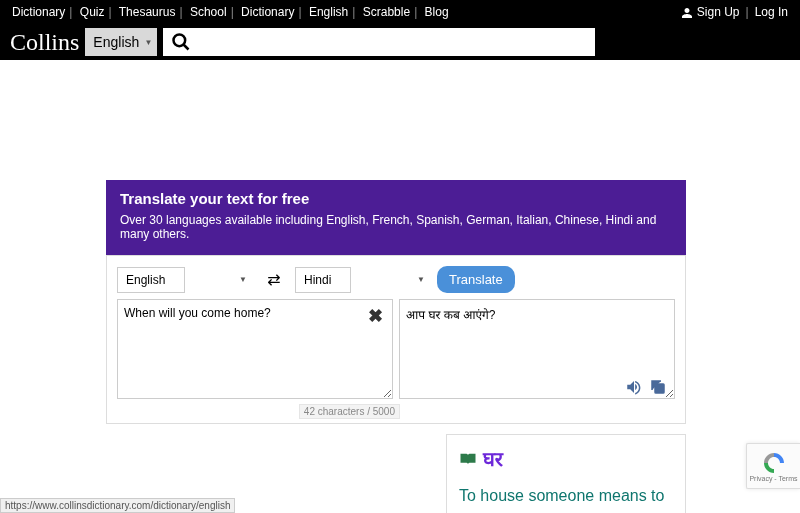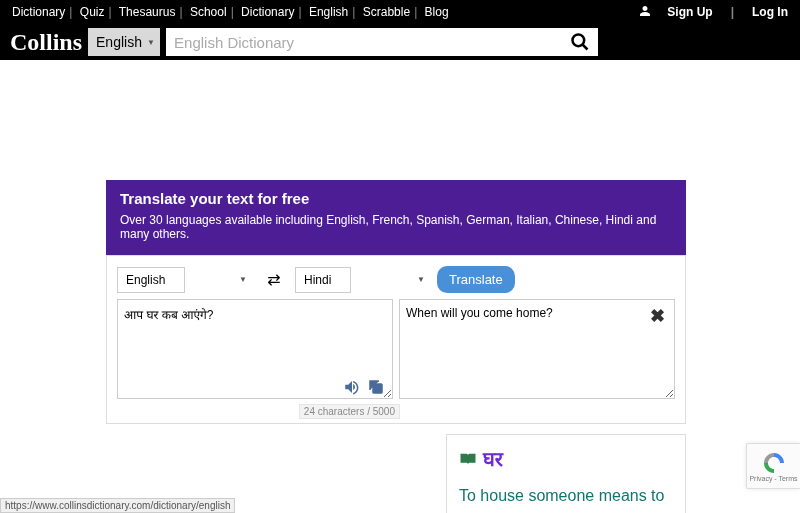--- a/index.html
+++ b/index.html
@@ -1,23 +1,23 @@
 <!DOCTYPE html>
 <html><head>
 <meta charset="utf-8">
 <style>
 * { margin:0; padding:0; box-sizing:border-box; font-family:Arial,sans-serif; }
 body { background:#fff; font-size:13px; }
 .topbar { background:#000; color:#fff; height:24px; display:flex; justify-content:space-between; align-items:center; padding:0 12px; font-size:12px; }
 .topbar a { color:#fff; text-decoration:none; }
 .topnav span { color:#888; margin:0 4px; }
-.auth { display:flex; align-items:flex-start; gap:16px;font-weight:bold; }
+.auth { display:flex; align-items:flex-end; gap:4px; }
 .auth span.sep { color:#888; margin:0 2px; }
 .header { background:#000; height:36px; display:flex; align-items:center; padding:0 12px 0 10px; gap:6px; }
-.logo { color:#fff; font-family:Georgia,serif; font-size:24px; font-weight:bold; }
+.logo { color:#fff; font-family:Georgia,serif; font-size:24px; font-weight:normal; }
 .lang-sel { background:#d9d9d9; border:none; height:28px; padding:0 18px 0 8px; font-size:14px; appearance:none; -webkit-appearance:none; position:relative; }
 .lang-wrap { position:relative; display:inline-block; }
 .lang-wrap::after { content:"▼"; font-size:8px; position:absolute; right:5px; top:10px; pointer-events:none; color:#555; }
 .searchbox { flex:0 0 432px; background:#fff; height:28px; display:flex; align-items:center; padding:0 8px; }
 .searchbox input { border:none; outline:none; font-size:15px; flex:1; color:#333; }
 .searchbox input::placeholder { color:#aaa; }
 .searchbox svg { width:20px; height:20px; }
 .main { max-width:580px; margin:120px 0 0 106px; }
 .banner { background:#4c1d95; color:#fff; padding:10px 14px 14px; }
 .banner h2 { font-size:15px; font-weight:bold; margin-bottom:6px; }
@@ -69,21 +69,20 @@
     <a>Log In</a>
   </div>
 </div>
 
 <div class="header">
   <div class="logo">Collins</div>
   <div class="lang-wrap">
     <select class="lang-sel"><option>English</option></select>
   </div>
   <div class="searchbox">
-    <input type="text" placeholder="English Dictionary" style="">
     <svg viewBox="0 0 24 24" fill="none" stroke="#000" stroke-width="3">
         <circle cx="10" cy="10" r="7"></circle>
         <line x1="15" y1="15" x2="21" y2="21"></line>
       </svg>
   </div>
 </div>
 
 <div class="main">
   <div class="banner">
     <h2>Translate your text for free</h2>
@@ -91,38 +90,38 @@
   </div>
   <div class="trans-panel">
     <div class="row1">
       <div class="sel-wrap"><select class="select"><option>English</option></select></div>
       <div class="swap">⇄</div>
       <div class="sel-wrap"><select class="select"><option>Hindi</option></select></div>
       <button class="trans-btn">Translate</button>
     </div>
     <div class="row2">
       <div class="textarea-wrap">
+        <textarea style="">When will you come home?</textarea>
+        <span class="clear-x">✖</span>
+      </div>
+      <div class="textarea-wrap">
         <textarea style="">आप घर कब आएंगे?</textarea>
         <div class="out-icons">
           <svg viewBox="0 0 24 24">
               <path d="M3 9v6h4l5 5V4L7 9H3zm13 3c0-1.8-1-3.3-2.5-4v8c1.5-.7 2.5-2.2 2.5-4zm-2.5-8v2c3 .9 5 3.7 5 7s-2 6.1-5 7v2c4-1 7-4.6 7-9s-3-8-7-9z"></path>
             </svg>
           <svg viewBox="0 0 24 24" fill="none" stroke="#4a6a9a" stroke-width="2">
               <rect x="8" y="8" width="12" height="12" rx="1"></rect>
               <path d="M4 16V4h12"></path>
             </svg>
         </div>
       </div>
-      <div class="textarea-wrap">
-        <textarea style="">When will you come home?</textarea>
-        <span class="clear-x">✖</span>
-      </div>
     </div>
     <div style="clear:both;overflow:hidden;width:283px">
-      <span class="counter">24 characters / 5000</span>
+      <span class="counter">42 characters / 5000</span>
     </div>
   </div>
 </div>
 
 <div class="results">
   <div class="entry">
     <div class="word-row">
       <svg class="book-icon" viewBox="0 0 24 18" fill="#2d7a4a">
           <path d="M2 2h8c1 0 2 1 2 2v12c0-1-1-2-2-2H2V2zm20 0h-8c-1 0-2 1-2 2v12c0-1 1-2 2-2h8V2z"></path>
         </svg>

